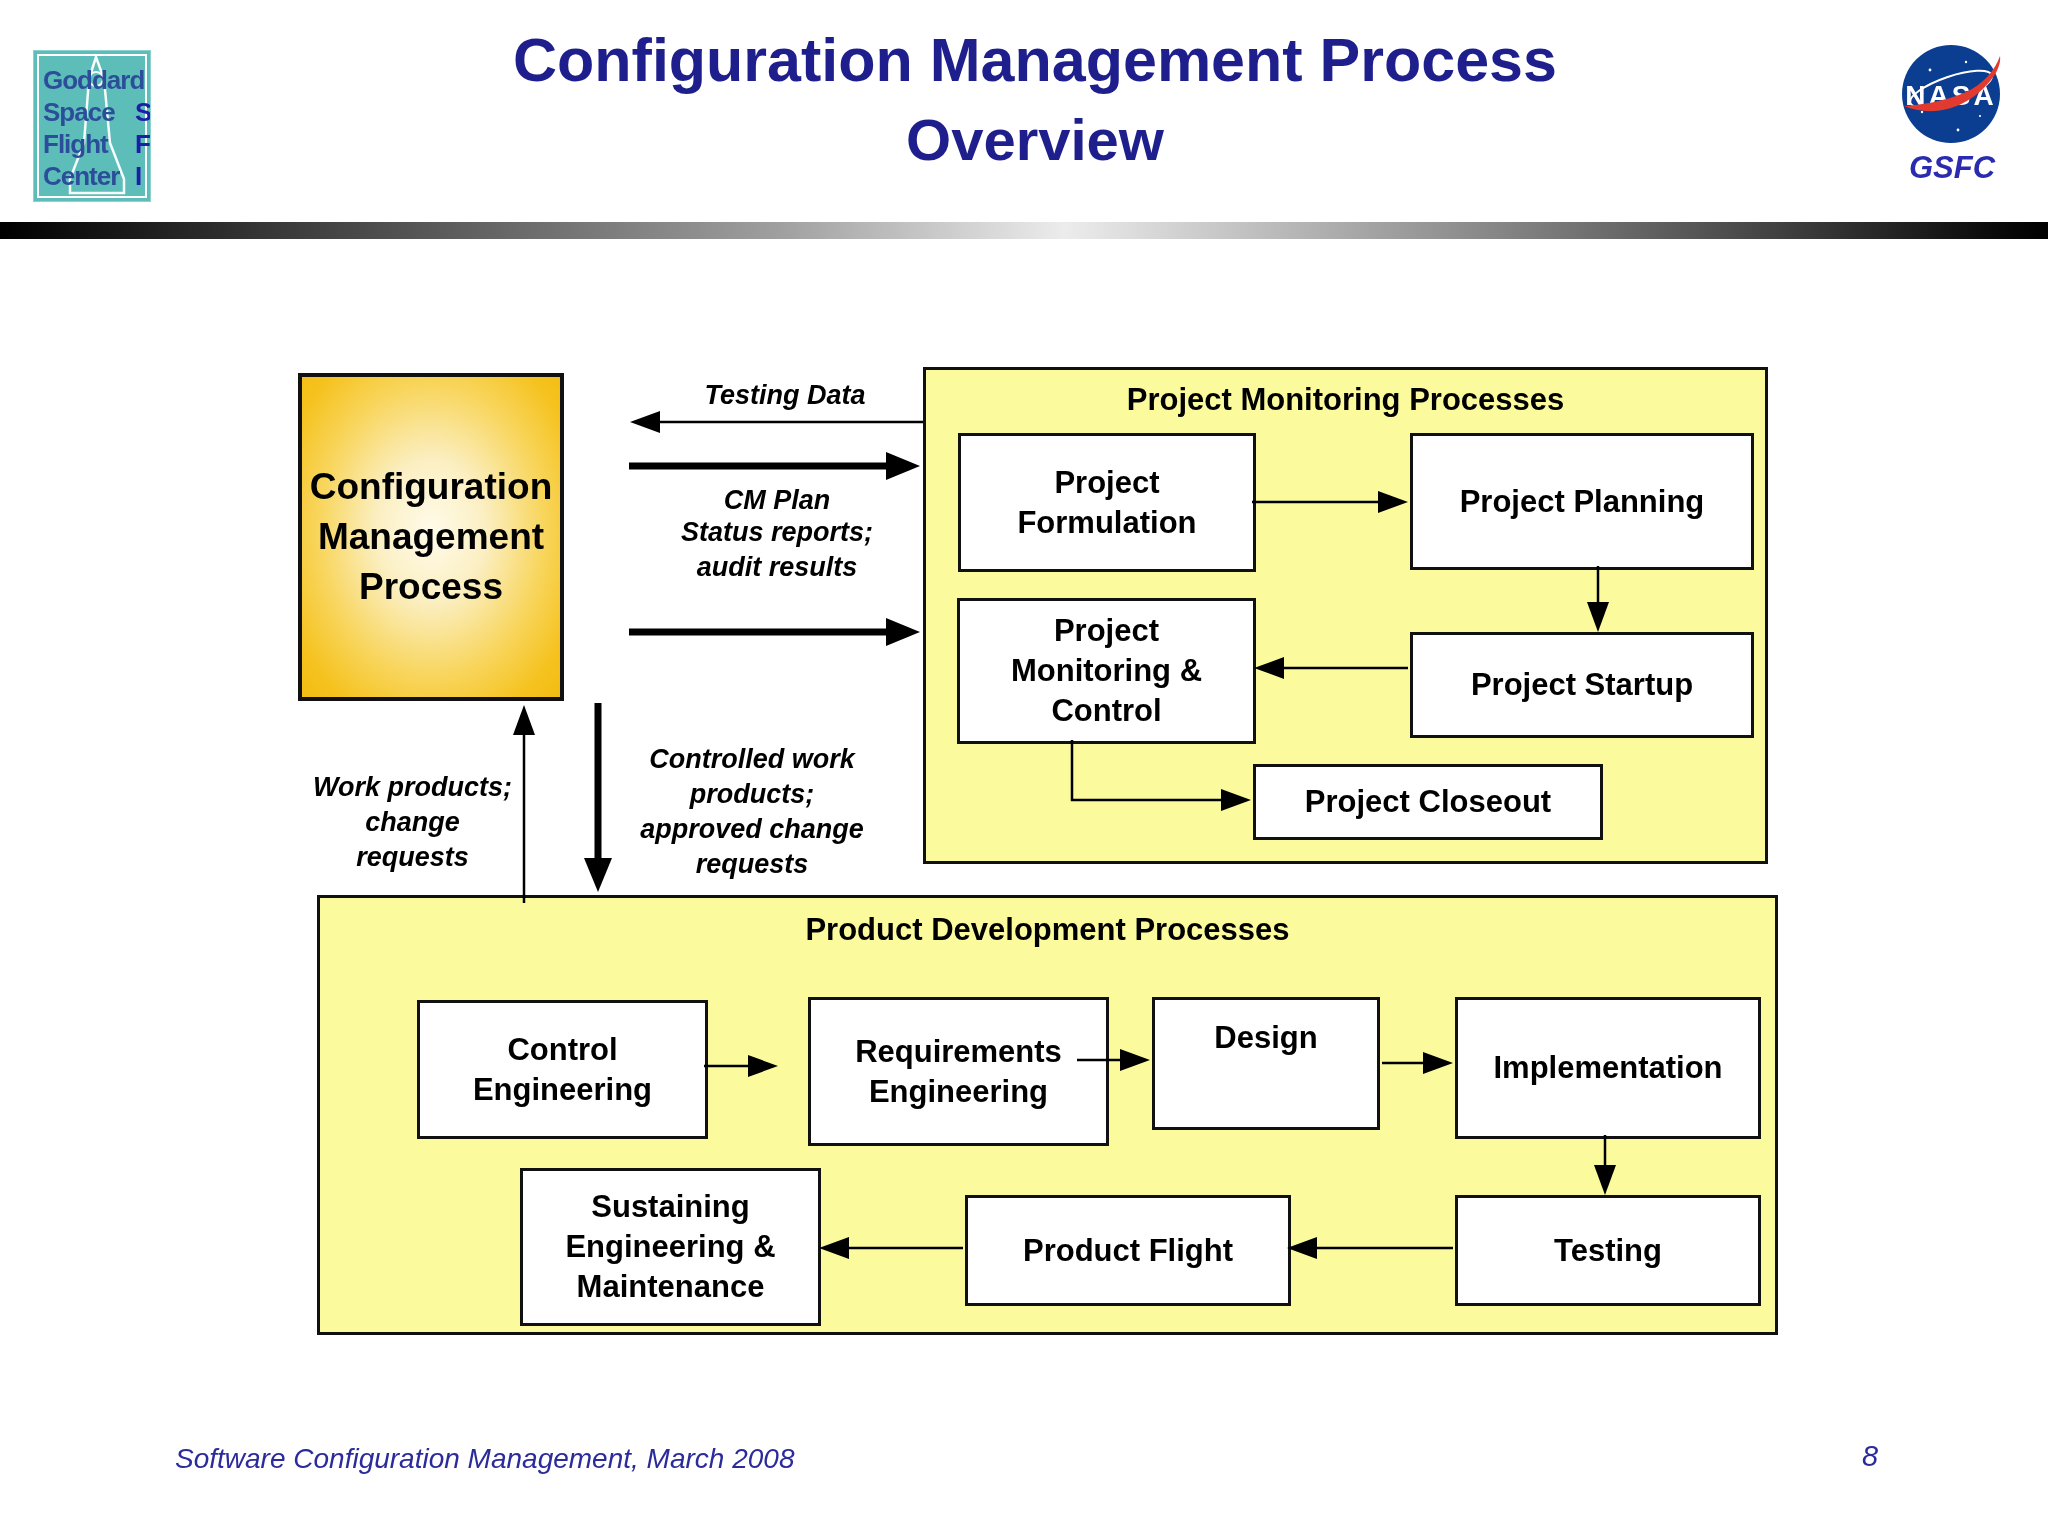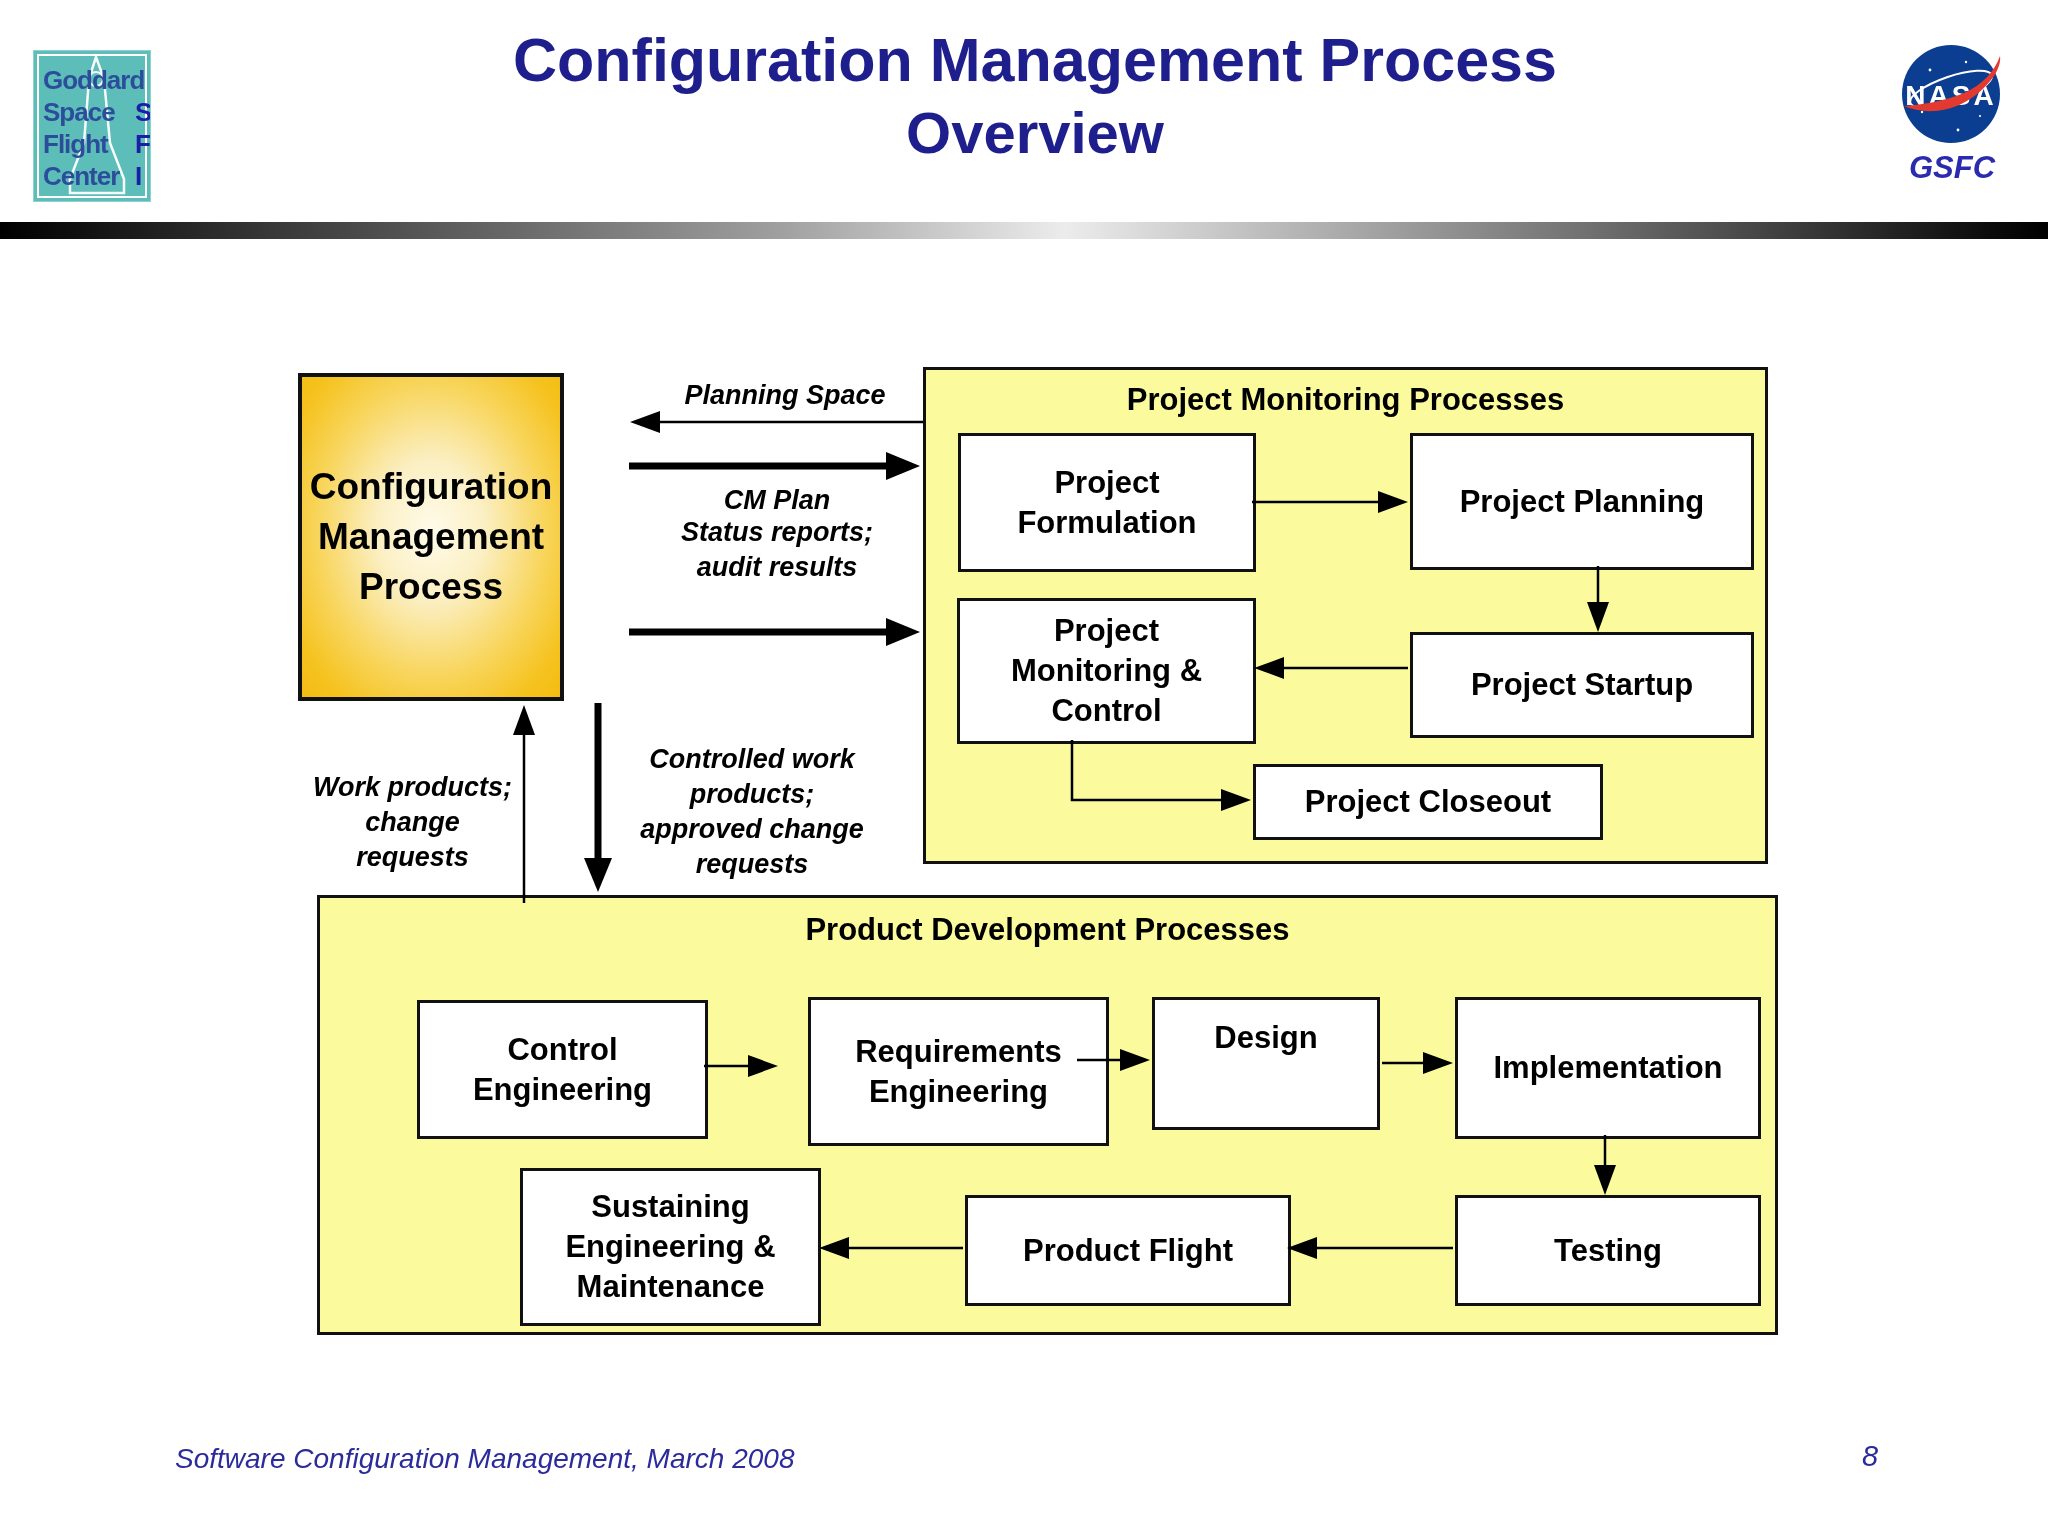--- a/index.html
+++ b/index.html
@@ -3,21 +3,21 @@
 <meta charset="utf-8">
 <style>
   html,body{margin:0;padding:0;background:#ffffff;}
   .slide{
     position:relative;width:2048px;height:1536px;overflow:hidden;background:#ffffff;
     font-family:"Liberation Sans",sans-serif;color:#000;padding-left:48px;
   }
   
   .title-wrap{position:absolute;left:210px;top:28px;width:1650px;text-align:center;}
   .title-main{font-size:61px;font-weight:bold;color:#1E1E8C;letter-spacing:0px;line-height:1.05;}
-  .title-sub{font-size:58px;font-weight:bold;color:#1E1E8C;margin-top:7px;}
+  .title-sub{font-size:58px;font-weight:bold;color:#1E1E8C;margin-top:14px;}
   .divider-bar{
     position:absolute;left:0;top:222px;width:2048px;height:17px;
     background:linear-gradient(90deg,#000 0%,#3f3f3f 15%,#9f9f9f 38%,#ececec 52%,#cfcfcf 58%,#6e6e6e 78%,#0c0c0c 97%,#000 100%);
   }
   
   .gsfc-logo{
     position:absolute;left:33px;top:50px;width:116px;height:150px;
     background:#5CBDB9;overflow:hidden;
     box-shadow:inset 0 0 0 3px #5CBDB9, inset 0 0 0 5px #ffffff;
     border:1px solid #8ed2cf;
@@ -145,21 +145,21 @@
     <div>Engineering &amp;</div>
     <div>Maintenance</div>
   </div>
   <div class="pbox" style="left:965px;top:1195px;width:320px;height:105px;">
     <div>Product Flight</div>
   </div>
   <div class="pbox" style="left:1455px;top:1195px;width:300px;height:105px;">
     <div>Testing</div>
   </div>
 
-  <div class="flabel" style="left:640px;top:378px;width:290px;">Planning Space</div>
+  <div class="flabel" style="left:640px;top:378px;width:290px;">Testing Data</div>
   <div class="flabel" style="left:632px;top:483px;width:290px;">CM Plan</div>
   <div class="flabel" style="left:632px;top:515px;width:290px;">
     <div>Status reports;</div>
     <div>audit results</div>
   </div>
   <div class="flabel" style="left:265px;top:770px;width:295px;">
     <div>Work products;</div>
     <div>change</div>
     <div>requests</div>
   </div>

